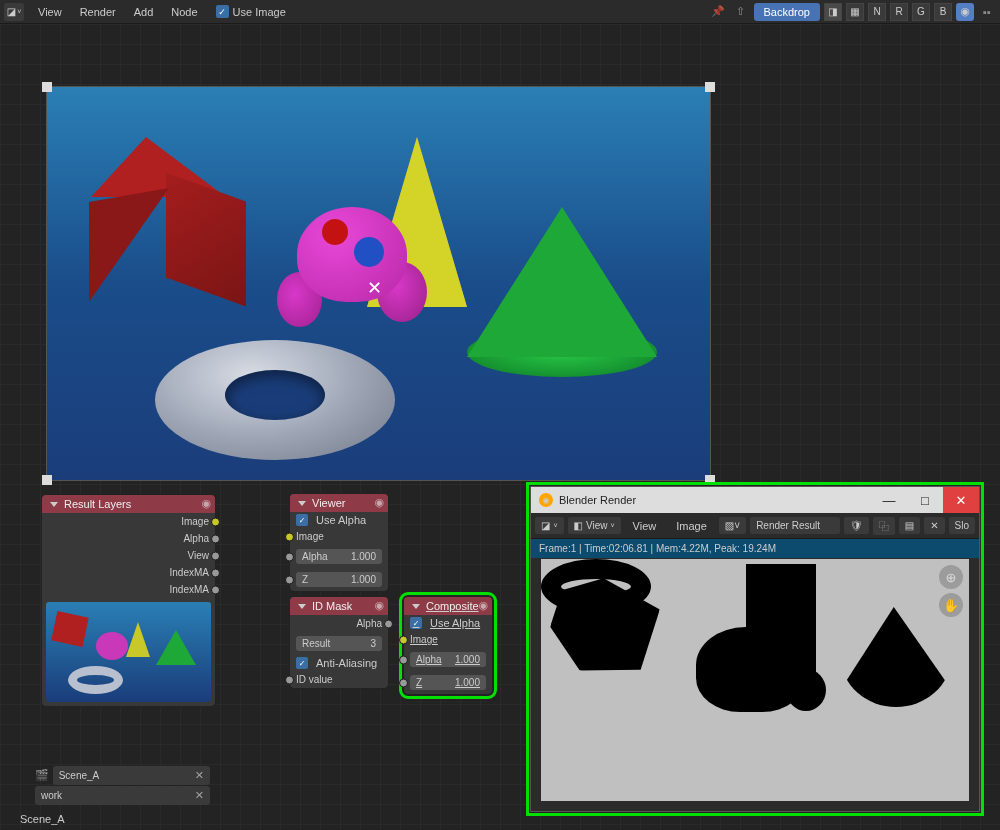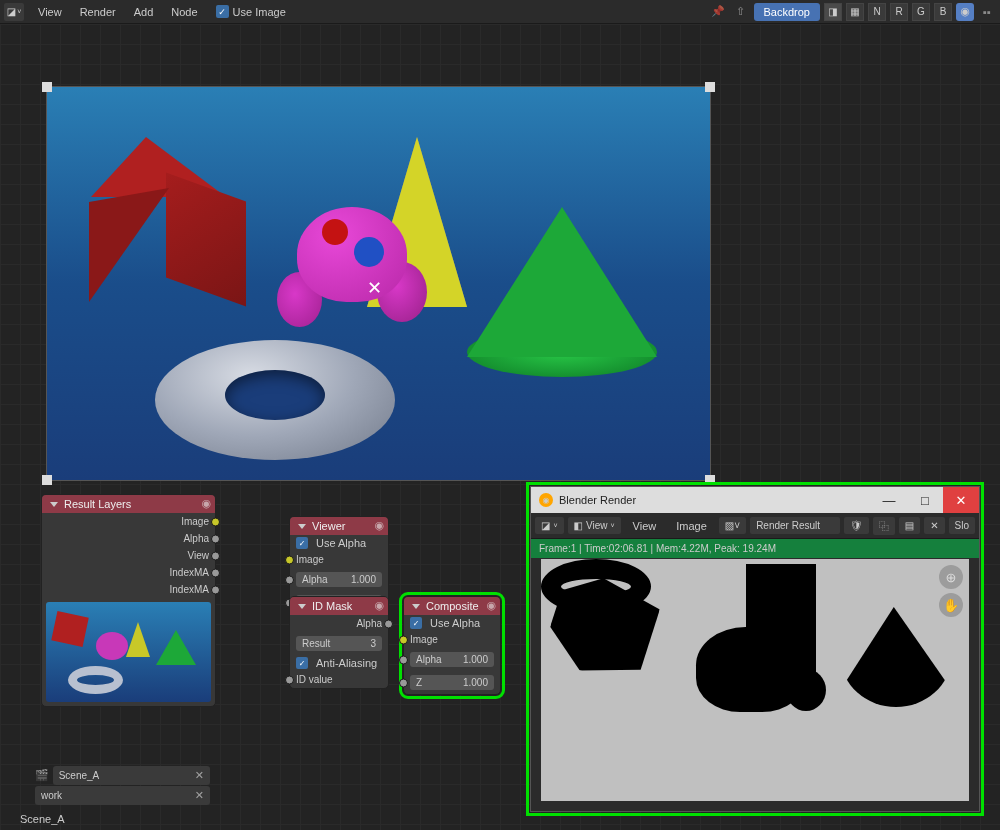--- a/index.html
+++ b/index.html
@@ -90,21 +90,21 @@
 
 .render-window { position: absolute; right: 20px; bottom: 18px; width: 450px; height: 326px; background: #2b2b2b; border: 1px solid #555; }
 .render-titlebar { height: 26px; background: #ddd; display: flex; align-items: center; padding-left: 8px; }
 .rt-logo { width: 14px; height: 14px; background: orange; border-radius: 50%; margin-right: 6px; display: flex; align-items: center; justify-content: center; font-size: 8px; }
 .rt-title { color: #222; font-size: 11px; }
 .rt-ctrls { margin-left: auto; display: flex; }
 .rt-btn { width: 36px; height: 26px; display: flex; align-items: center; justify-content: center; font-size: 13px; color: #222; }
 .rt-btn.close { background: #e04040; color: white; }
 .render-toolbar { height: 26px; background: #2b2b2b; display: flex; align-items: center; padding: 0 4px; gap: 4px; border-bottom: 1px solid #1a1a1a; }
 .rt-dropdown { background: #3a3a3a; padding: 3px 6px; border-radius: 2px; display: flex; align-items: center; gap: 3px; font-size: 10px; }
-.render-status { padding: 4px 8px; font-size: 10px; background: #15803d; color: #ccc; }
+.render-status { padding: 4px 8px; font-size: 10px; background: #0c4a6e; color: #ccc; }
 .render-output { position: absolute; top: 72px; left: 10px; right: 10px; bottom: 10px; background: #c0c0c0; }
 .silhouette { position: absolute; background: #000; }
 .sil-cube { top: 20px; left: 10px; width: 105px; height: 95px; transform: rotate(10deg); clip-path: polygon(42% 0, 100% 22%, 92% 88%, 35% 100%, 0 60%, 5% 20%); }
 .sil-cone-y { top: 5px; left: 205px; width: 0; height: 0; border-left: 35px solid transparent; border-right: 35px solid transparent; border-bottom: 115px solid #000; }
 .sil-cone-g { top: 48px; right: 18px; width: 110px; height: 100px; background: #000; clip-path: polygon(48% 0, 100% 82%, 85% 100%, 12% 100%, 0 82%); border-radius: 0 0 50% 50%; }
 .sil-torus { bottom: 25px; left: 112px; width: 110px; height: 55px; border: 20px solid #000; border-radius: 50%; background: transparent; }
 .sil-monkey { top: 68px; left: 155px; width: 110px; height: 85px; background: #000; border-radius: 45% 50% 40% 40%; }
 .sil-monkey-ear { top: 110px; left: 245px; width: 40px; height: 42px; background: #000; border-radius: 50%; }
 .render-nav-btn { position: absolute; width: 24px; height: 24px; background: rgba(120,120,120,0.5); border-radius: 50%; display: flex; align-items: center; justify-content: center; color: #ddd; font-size: 13px; }
 .rnb-1 { top: 6px; right: 6px; }
@@ -214,21 +214,21 @@
       </div>
     <div class="node-preview">
       <div class="mini-cube"></div>
         <div class="mini-cone-y"></div>
         <div class="mini-cone-g"></div>
         <div class="mini-monkey"></div>
         <div class="mini-torus"></div>
     </div>
   </div>
 
-  <div class="node" style="left:289px; top:492px; width:100px;">
+  <div class="node" style="left:289px; top:469px; width:100px;">
     <div class="node-header">
       <span class="triangle"></span>
       <span>Viewer</span>
       <span class="icon">◉</span>
     </div>
     <div class="node-check">
         <span class="checkbox">✓</span>
         <span>Use Alpha</span>
       </div>
     <div class="node-row left">
@@ -270,21 +270,21 @@
     <div class="node-check">
         <span class="checkbox">✓</span>
         <span>Anti-Aliasing</span>
       </div>
     <div class="node-row left">
         <span class="socket socket-in socket-gray"></span>
         <span>ID value</span>
       </div>
   </div>
 
-  <div class="node highlight-green" style="left:403px; top:572px; width:98px;">
+  <div class="node highlight-green" style="left:403px; top:572px; width:90px;text-decoration:underline;">
     <div class="node-header">
       <span class="triangle"></span>
       <span>Composite</span>
       <span class="icon">◉</span>
     </div>
     <div class="node-check">
         <span class="checkbox">✓</span>
         <span>Use Alpha</span>
       </div>
     <div class="node-row left">

